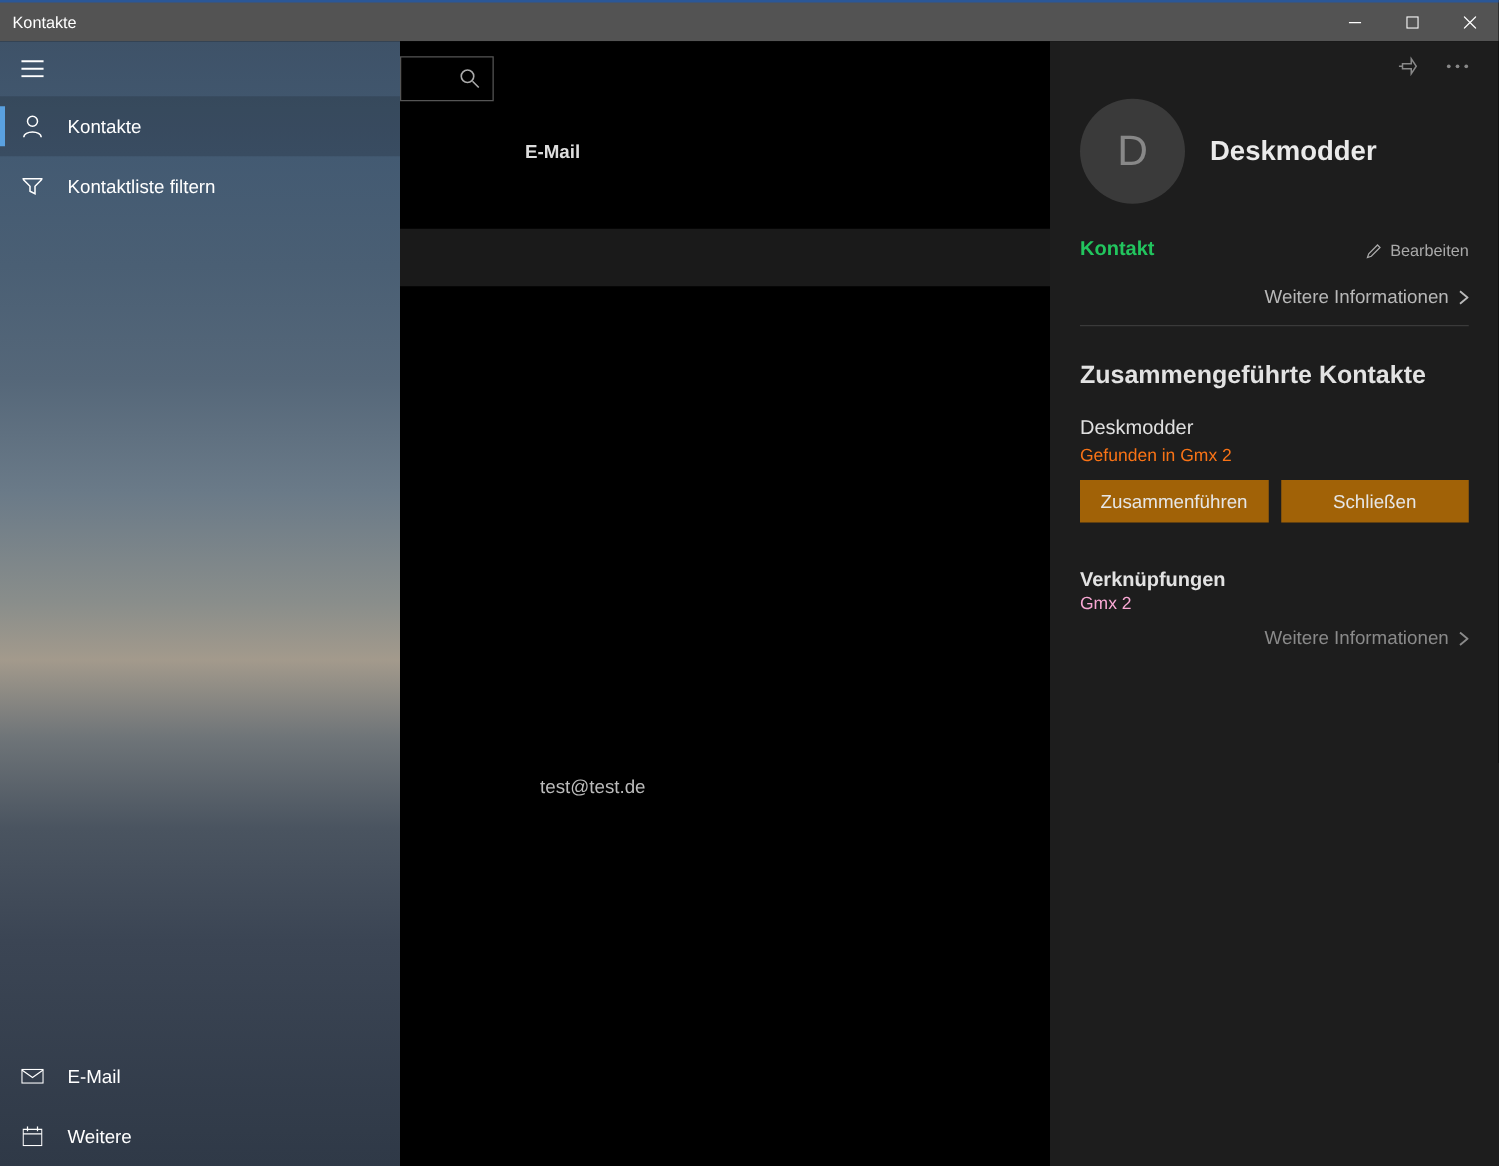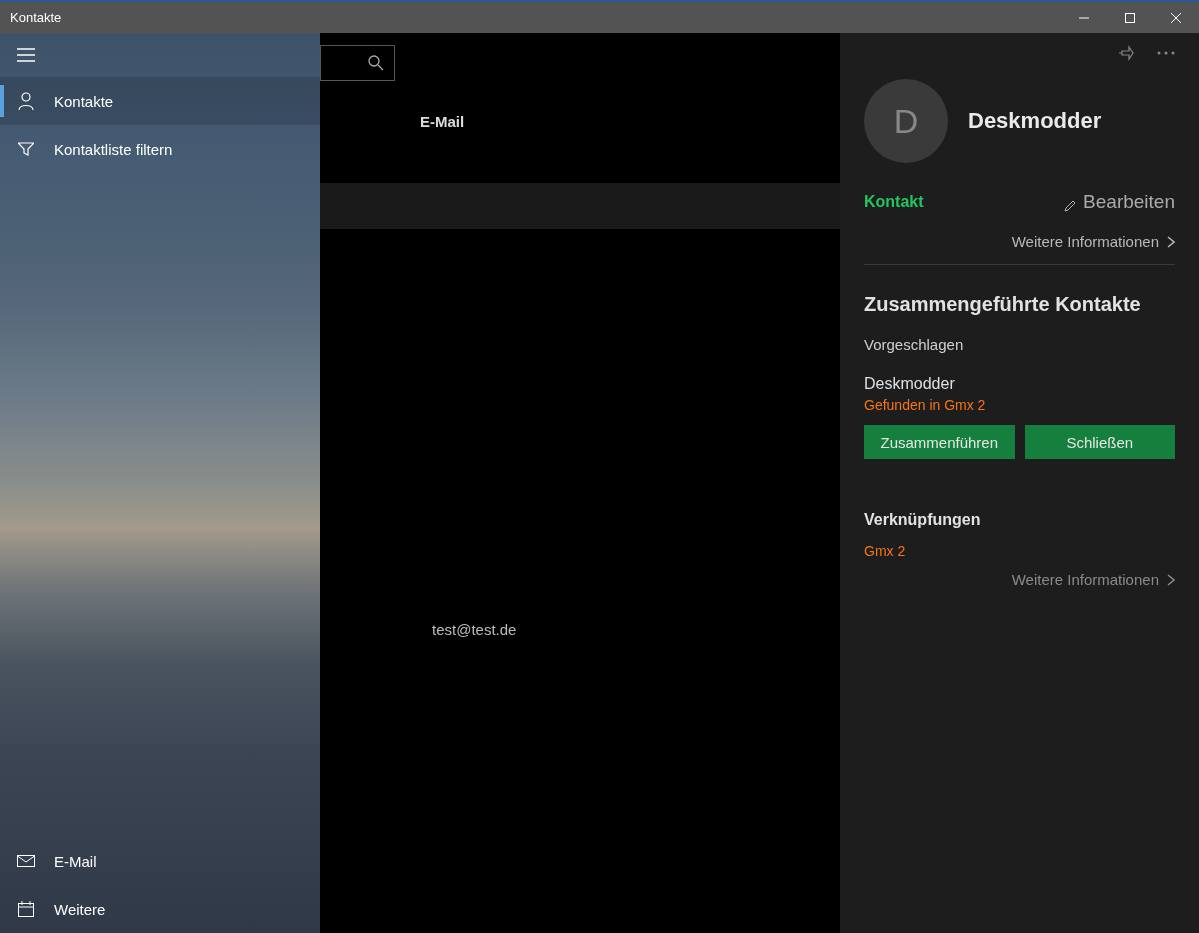--- a/index.html
+++ b/index.html
@@ -72,37 +72,37 @@
   .avatar {
     width: 84px; height: 84px; border-radius: 50%; background: #3a3a3a;
     display:flex; align-items:center; justify-content:center; color:#888; font-size: 34px;
   }
   .contact-name { font-size: 22px; font-weight: 600; color: #eaeaea; }
   .section-row {
     display:flex; align-items:center; justify-content:space-between;
     margin-top: 8px; font-size: 16px;
   }
   .section-title { font-weight: 600; color: #22c55e; }
-  .edit-link { color: #aaa; font-size: 19px; display:flex; align-items:flex-end; gap:6px; }
+  .edit-link { color: #aaa; font-size: 13px; display:flex; align-items:flex-end; gap:6px; }
   .more-info {
     margin-top: 20px; text-align: right; color: #b8b8b8; font-size: 15px;
     display:flex; justify-content:flex-end; align-items:center; gap:8px;
   }
   .divider { border-top: 1px solid #3a3a3a; margin: 14px 0 24px 0; }
   .sub-title { font-weight: 600; color: #e2e2e2; font-size: 20px; padding-top: 4px;}
   .suggested { margin-top: 20px; color: #d0d0d0; font-size: 15px; }
   .merged-name { margin-top: 22px; font-size: 16px; color: #e0e0e0; font-weight:500;}
   .merged-sub { font-size: 14px; color: #f97316; margin-top: 4px; }
   .btn-row { display:flex; gap: 10px; margin-top: 12px; }
   .btn {
-    flex: 1; height: 34px; background: #15803d; color: #e6e6e6; font-size: 15px;
+    flex: 1; height: 34px; background: #a16207; color: #e6e6e6; font-size: 15px;
     display:flex; align-items:center; justify-content:center; border: none;
   }
-  .links-title { margin-top: 52px; font-weight: 600; color: #e2e2e2; font-size: 16px; }
-  .link-item { margin-top: 14px; font-size: 14px; color: #f97316; }
+  .links-title { margin-top: 38px; font-weight: 600; color: #e2e2e2; font-size: 16px; }
+  .link-item { font-size: 14px; color: #f9a8d4; }
   .more-info2 { margin-top: 12px; text-align:right; color:#8a8a8a; font-size:15px;
     display:flex; justify-content:flex-end; align-items:center; gap:8px;}
   svg { display:block; }
 </style>
 </head>
 <body>
 
 <div class="titlebar">
   <span>Kontakte</span>
   <div class="titlebar-spacer"></div>
@@ -231,21 +231,20 @@
     <div class="more-info">
       <span>Weitere Informationen</span>
       <svg width="8" height="12">
           <path d="M1 1 L7 6 L1 11" fill="none" stroke="#b8b8b8" stroke-width="1.5"></path>
         </svg>
     </div>
 
     <div class="divider"></div>
 
     <div class="sub-title">Zusammengeführte Kontakte</div>
-    <div class="suggested">Vorgeschlagen</div>
     <div class="merged-name">Deskmodder</div>
     <div class="merged-sub">Gefunden in Gmx 2</div>
     <div class="btn-row">
       <button class="btn">
           <span>Zusammenführen</span>
         </button>
       <button class="btn">
           <span>Schließen</span>
         </button>
     </div>

